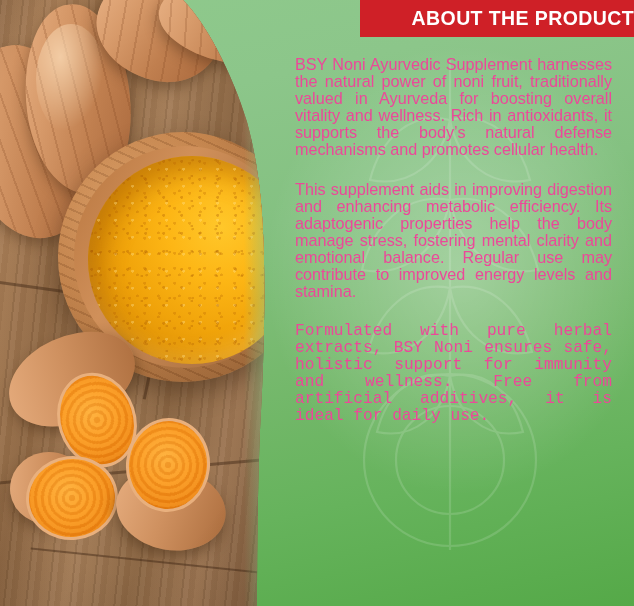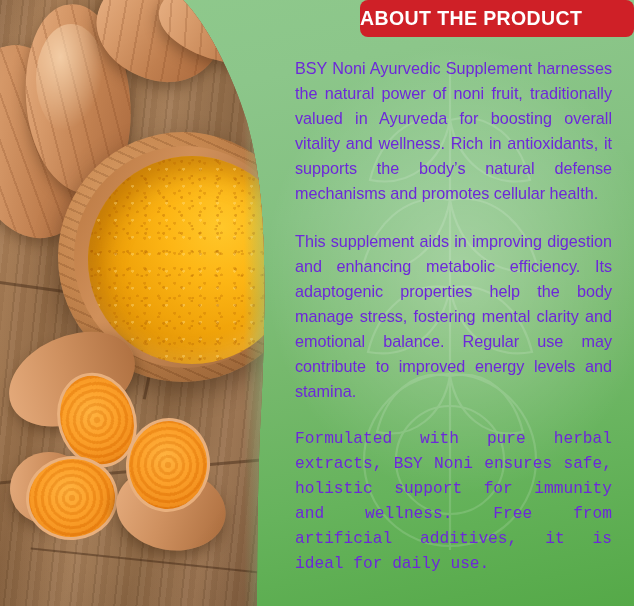--- a/index.html
+++ b/index.html
@@ -180,42 +180,41 @@
   
   .banner {
     position: absolute;
     left: 360px;
     top: 0;
     width: 274px;
     height: 37px;
     background: #cf2027;
     display: flex;
     align-items: center;
-    justify-content: flex-start;
-    border-radius: 8px;
+    justify-content: flex-end;
   }
   .banner-title {
     color: #ffffff;
     font-size: 19.5px;
     font-weight: bold;
     letter-spacing: 0.4px;
     white-space: nowrap;
   }
 
   
   .copy {
     position: absolute;
     left: 295px;
     top: 56px;
     width: 332px;
   }
   .para {
-    color: #6d28d9;
+    color: #ec4899;
     font-size: 16.2px;
-    line-height: 25px;
+    line-height: 17px;
     text-align: justify;
     text-align-last: left;
     margin: 0 15px 23px 0;
   }
   .para:last-child { margin-bottom: 0; font-family: Liberation Mono, monospace; }
 </style>
 </head>
 <body>
 
 <div id="poster">

